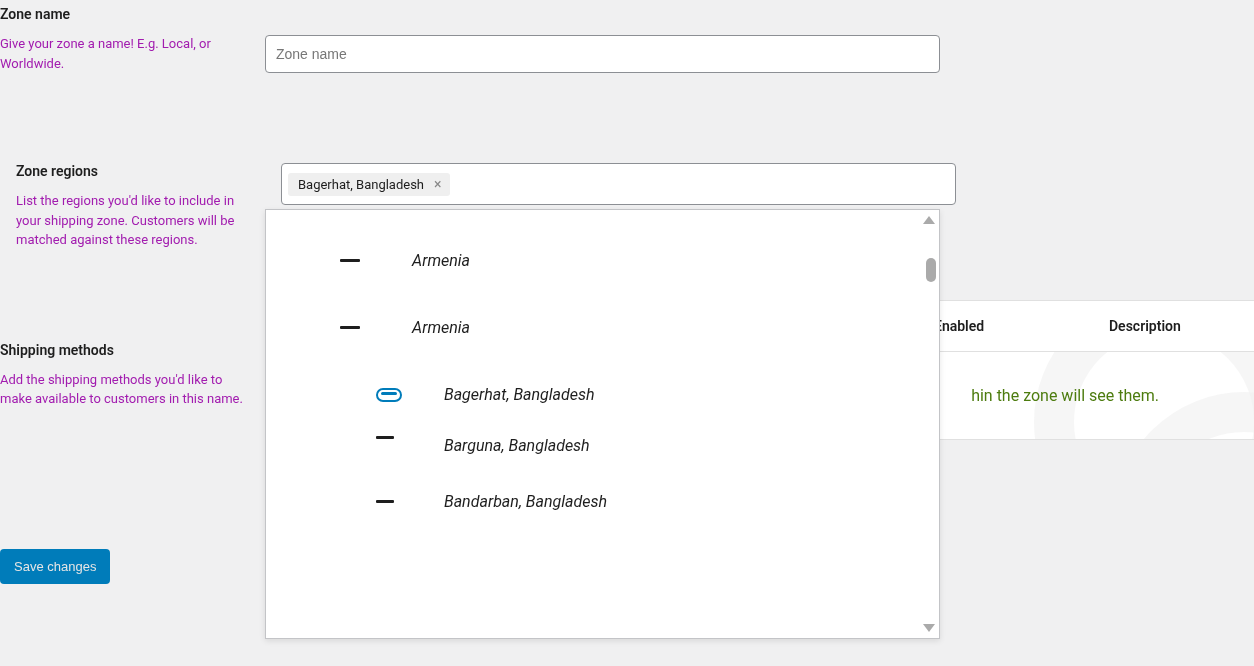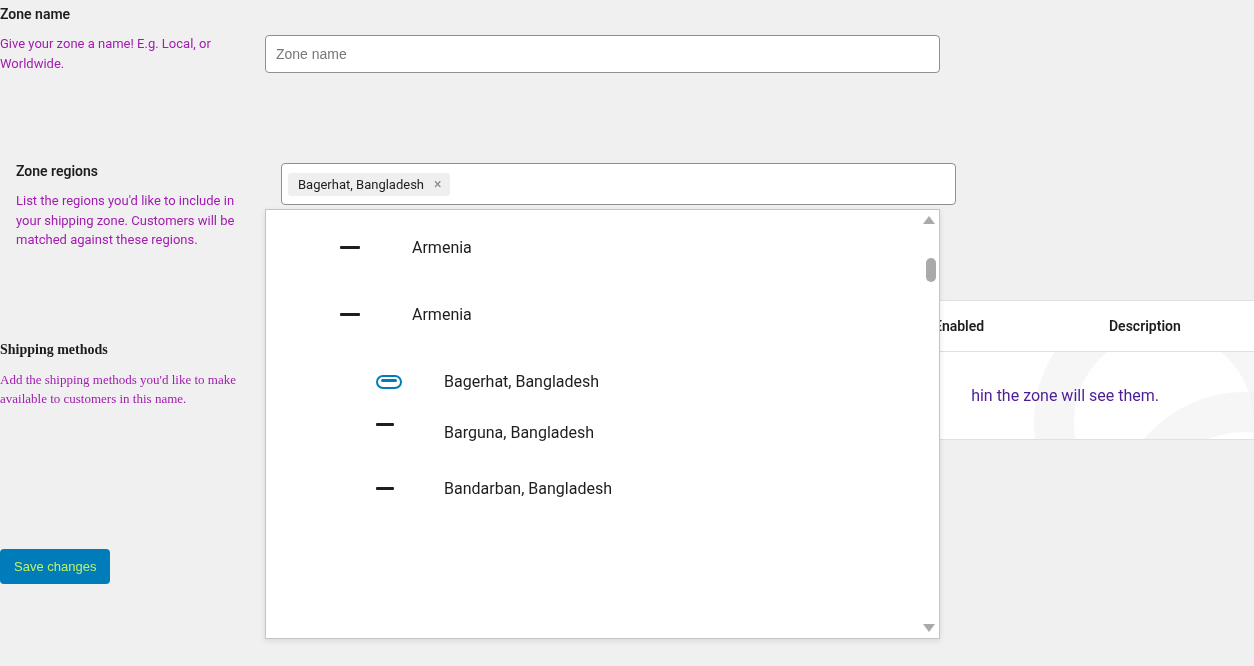--- a/index.html
+++ b/index.html
@@ -51,21 +51,21 @@
       padding: 0 10px;
       font-size: 14px;
       color: #555;
       background: #fff;
     }
     .text-input::placeholder {
       color: #777;
     }
     .row1 { padding-top: 6px; align-items: flex-end; }
     .row2 { padding-top: 90px; padding-left: 16px; }
-    .row3 { padding-top: 92px; font-family: Liberation Serif, serif; }
+    .row3 { padding-top: 92px; }
     .row-save { padding-top: 140px; }
     
     
     .token-field {
       width: 675px;
       min-height: 42px;
       border: 1.5px solid #8c8f94;
       border-radius: 4px;
       padding: 6px;
       background: #fff;
@@ -101,21 +101,22 @@
       height: 430px;
       background: #fff;
       border: 1px solid #c3c4c7;
       box-shadow: 0 2px 6px rgba(0,0,0,0.1);
       overflow: hidden;
       z-index: 100;
     }
     .dropdown-inner {
       height: 100%;
       overflow-y: hidden;
-      padding-top: 4px;
+      padding-top: 17px;
+      font-style: italic;
     }
     .dd-item {
       display: flex;
       align-items: center;
       height: 67px;
       font-size: 16px;
       color: #1e1e1e;
       cursor: pointer;
     }
     .dd-item.country .dd-label { margin-left: 0; }
@@ -265,27 +266,27 @@
       width: 260px;
       height: 260px;
       border: 40px solid #f0f0f0;
       border-radius: 50%;
       opacity: 0.6;
     }
     .methods-msg {
       position: absolute;
       right: 95px;
       font-size: 16px;
-      color: #4c1d95;
+      color: #4d7c0f;
     }
     
     
     .save-btn {
       background: #007cba;
-      color: #bef264;
+      color: #e5e5e5;
       border: none;
       border-radius: 4px;
       padding: 10px 14px;
       font-size: 13px;
       cursor: pointer;
     }
   </style>
 </head>
 <body>
 

